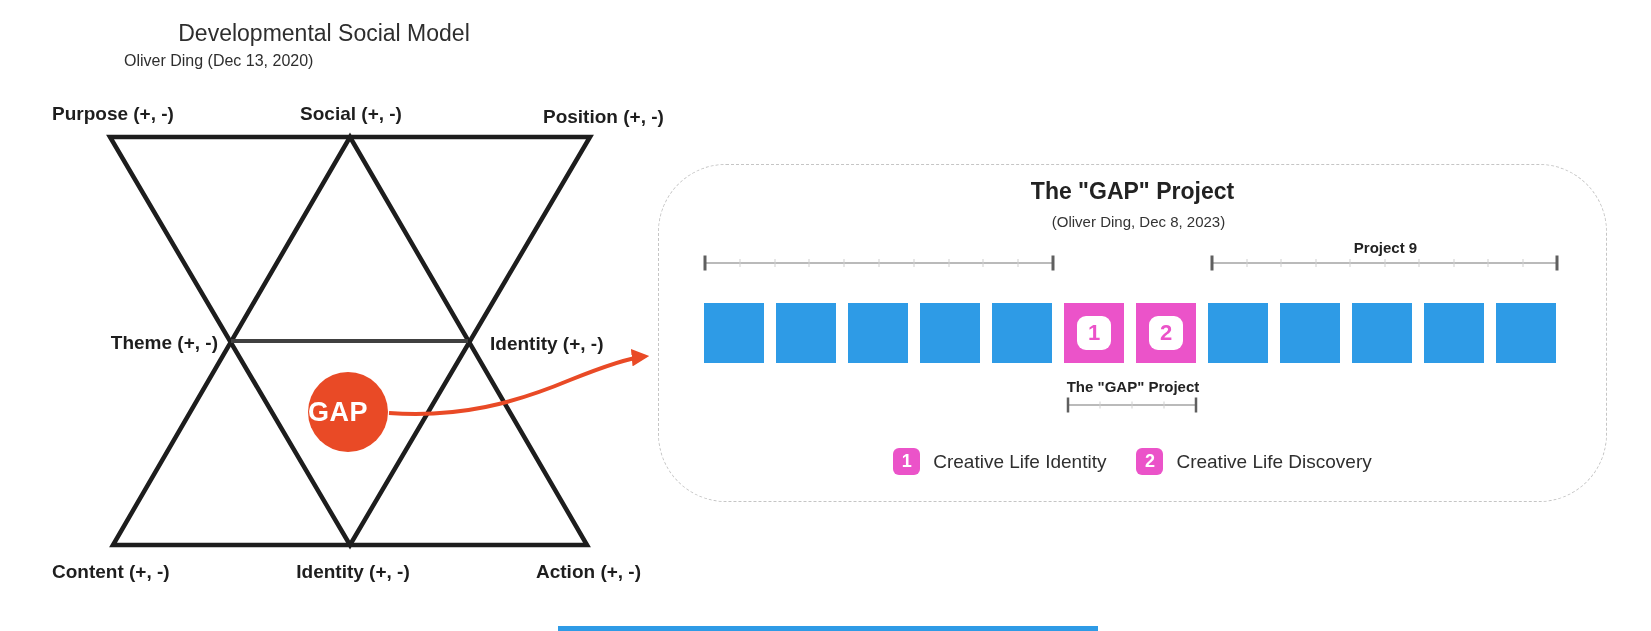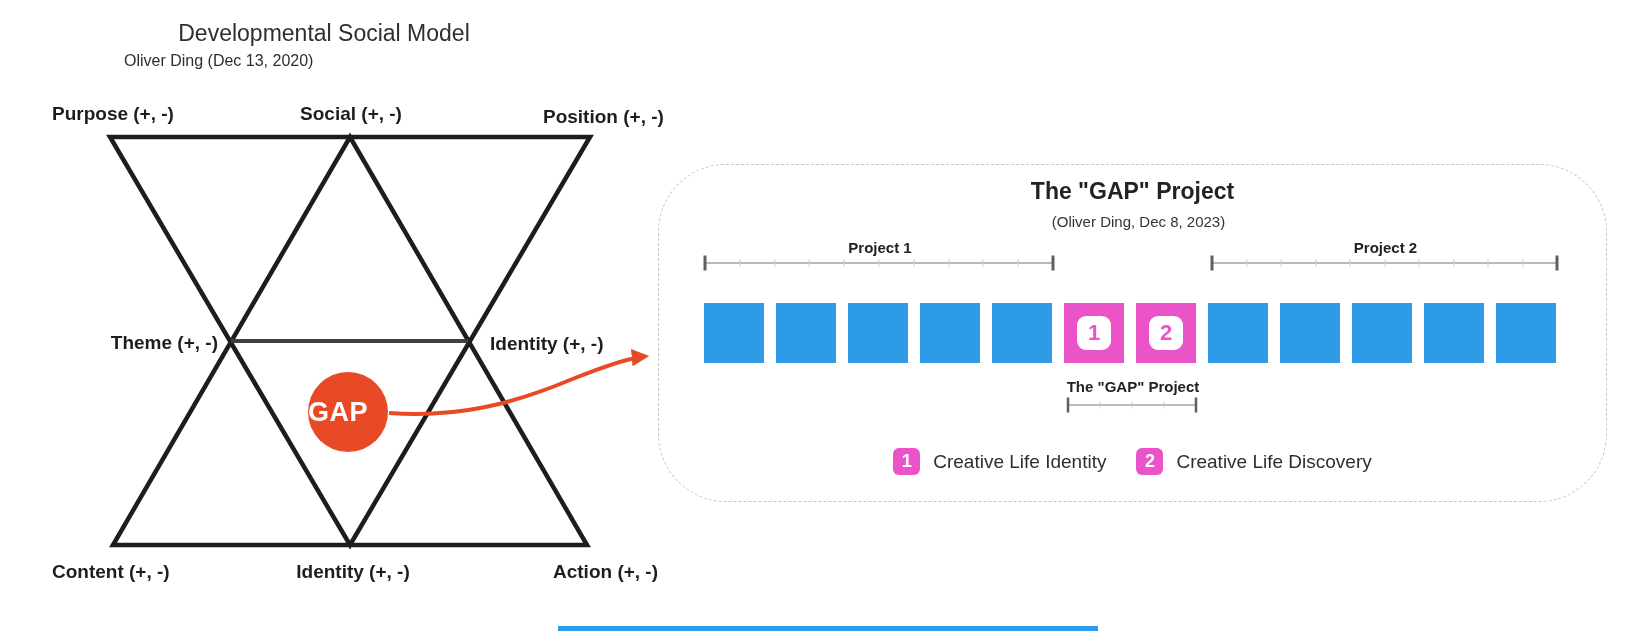--- a/index.html
+++ b/index.html
@@ -114,32 +114,31 @@
 <div class="abs ld-title">Developmental Social Model</div>
 <div class="abs ld-subtitle">Oliver Ding (Dec 13, 2020)</div>
 
 <div class="abs vlabel" style="left:52px;top:103px;">Purpose (+, -)</div>
 <div class="abs vlabel" style="left:351px;top:103px;transform:translateX(-50%);">Social (+, -)</div>
 <div class="abs vlabel" style="left:543px;top:106px;">Position (+, -)</div>
 <div class="abs vlabel" style="left:218px;top:332px;transform:translateX(-100%);">Theme (+, -)</div>
 <div class="abs vlabel" style="left:490px;top:333px;">Identity (+, -)</div>
 <div class="abs vlabel" style="left:52px;top:561px;text-align:center;">Content (+, -)</div>
 <div class="abs vlabel" style="left:353px;top:561px;transform:translateX(-50%);">Identity (+, -)</div>
-<div class="abs vlabel" style="left:553px;top:561px;text-align:center;">Action (+, -)</div>
+<div class="abs vlabel" style="left:536px;top:561px;text-align:center;">Action (+, -)</div>
 
 <div class="abs gap-circle">
   <span>GAP</span>
 </div>
 
 <div class="abs panel">
   <div class="abs panel-title">The "GAP" Project</div>
   <div class="abs panel-subtitle">(Oliver Ding, Dec 8, 2023)</div>
 
-  <div class="abs bracket-label" style="left:47px;width:348px;">Project 1</div>
-  <div class="abs bracket-label" style="left:554px;width:345px;">Project 2</div>
+  <div class="abs bracket-label" style="left:554px;width:345px;">Project 9</div>
 
   <div class="abs squares-row">
       <div class="square blue"></div>
       <div class="square blue"></div>
       <div class="square blue"></div>
       <div class="square blue"></div>
       <div class="square blue"></div>
       <div class="square pink">
         <div class="square-badge">1</div>
       </div>

